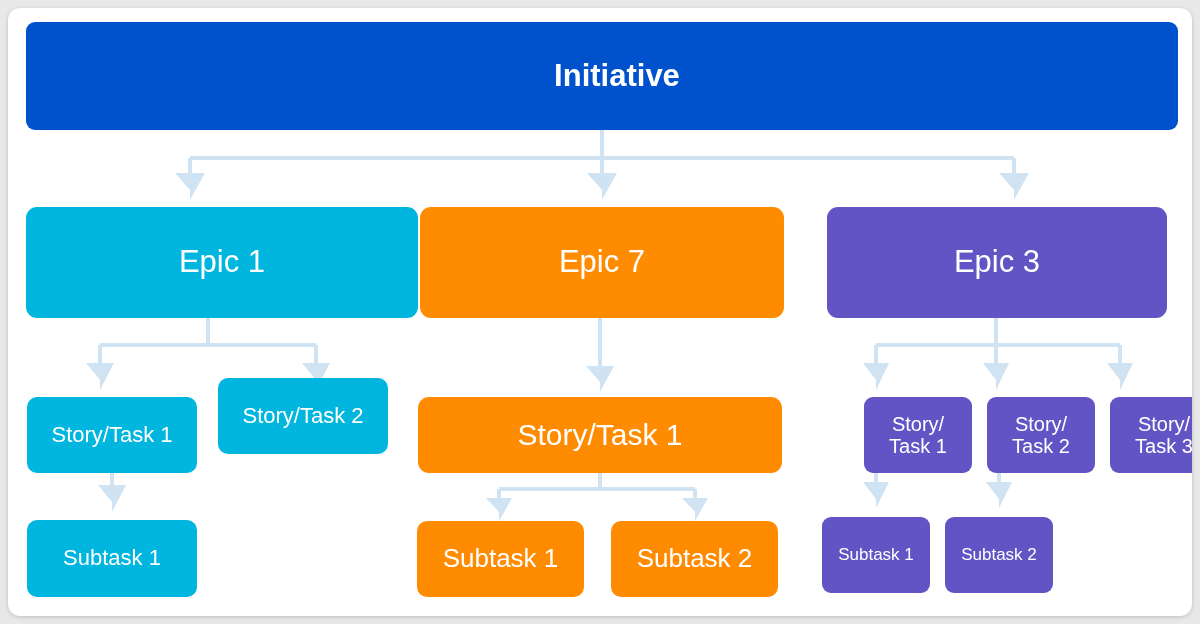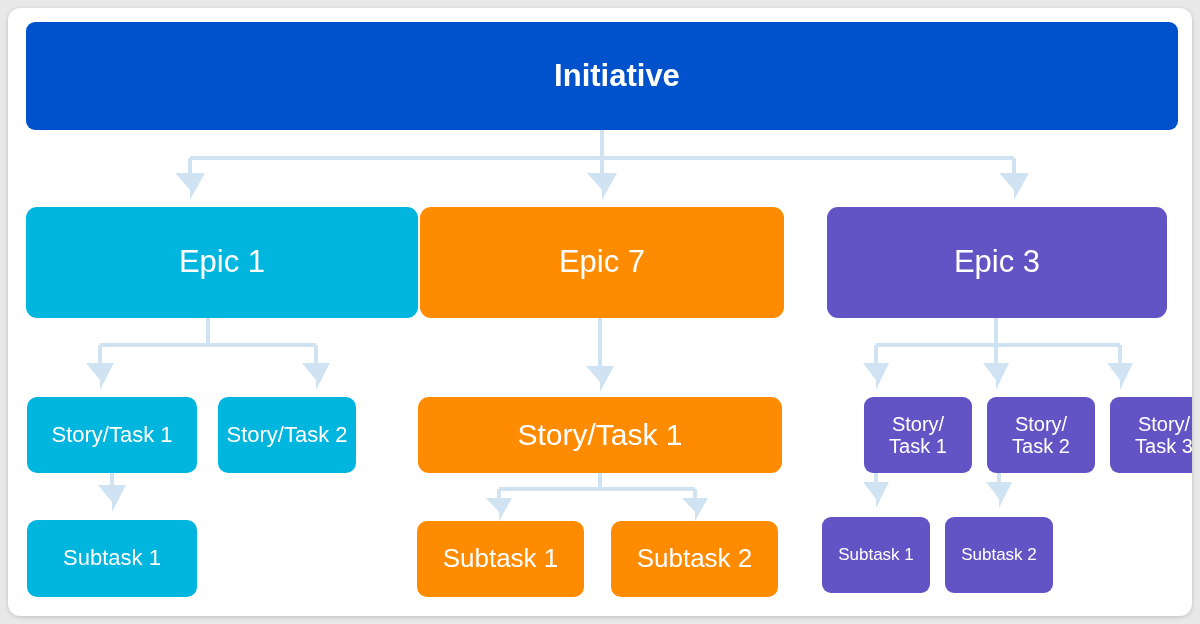--- a/index.html
+++ b/index.html
@@ -140,21 +140,21 @@
     <div class="node n-initiative" style="left:26px;top:22px;width:1152px;height:108px;background:#0052cc;">Initiative</div>
 
     <div class="node n-epic" style="left:26px;top:207px;width:392px;height:111px;background:#00b5de;">Epic 1</div>
 
     <div class="node n-epic" style="left:420px;top:207px;width:364px;height:111px;background:#ff8b00;">Epic 7</div>
 
     <div class="node n-epic" style="left:815px;top:207px;width:340px;height:111px;background:#6254c4;margin-left:12px;">Epic 3</div>
 
     <div class="node n-story-md" style="left:27px;top:397px;width:170px;height:76px;background:#00b5de;">Story/Task 1</div>
 
-    <div class="node n-story-md" style="left:218px;top:397px;width:138px;height:76px;background:#00b5de;">Story/Task 2</div>
+    <div class="node n-story-md" style="left:218px;top:378px;width:170px;height:76px;background:#00b5de;">Story/Task 2</div>
 
     <div class="node n-story-lg" style="left:418px;top:397px;width:364px;height:76px;background:#ff8b00;">Story/Task 1</div>
 
     <div class="node n-story-sm" style="left:822px;top:397px;width:108px;height:76px;background:#6254c4;">Story/
 Task 1</div>
 
     <div class="node n-story-sm" style="left:945px;top:397px;width:108px;height:76px;background:#6254c4;">Story/
 Task 2</div>
 
     <div class="node n-story-sm" style="left:1068px;top:397px;width:108px;height:76px;background:#6254c4;">Story/

